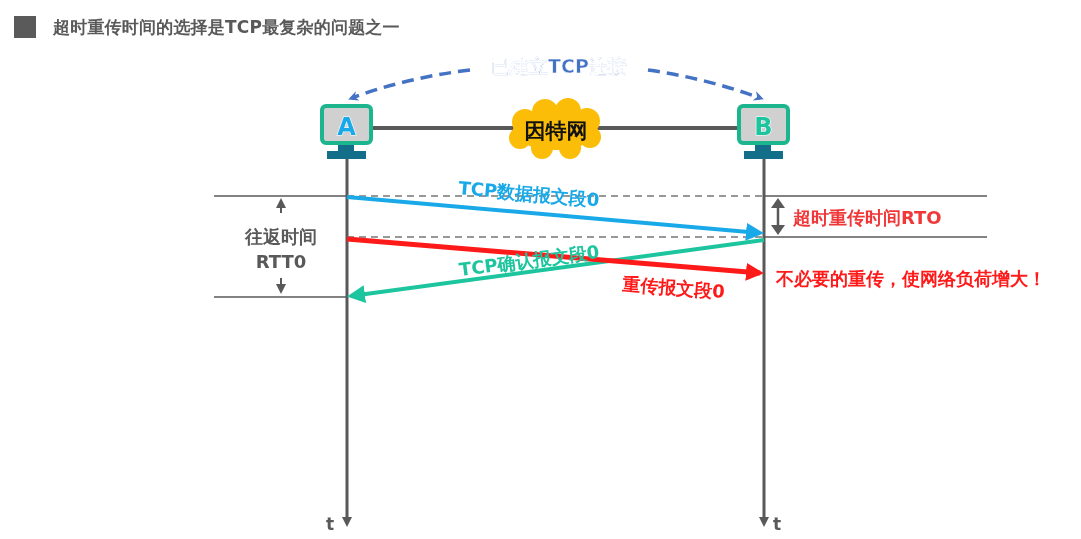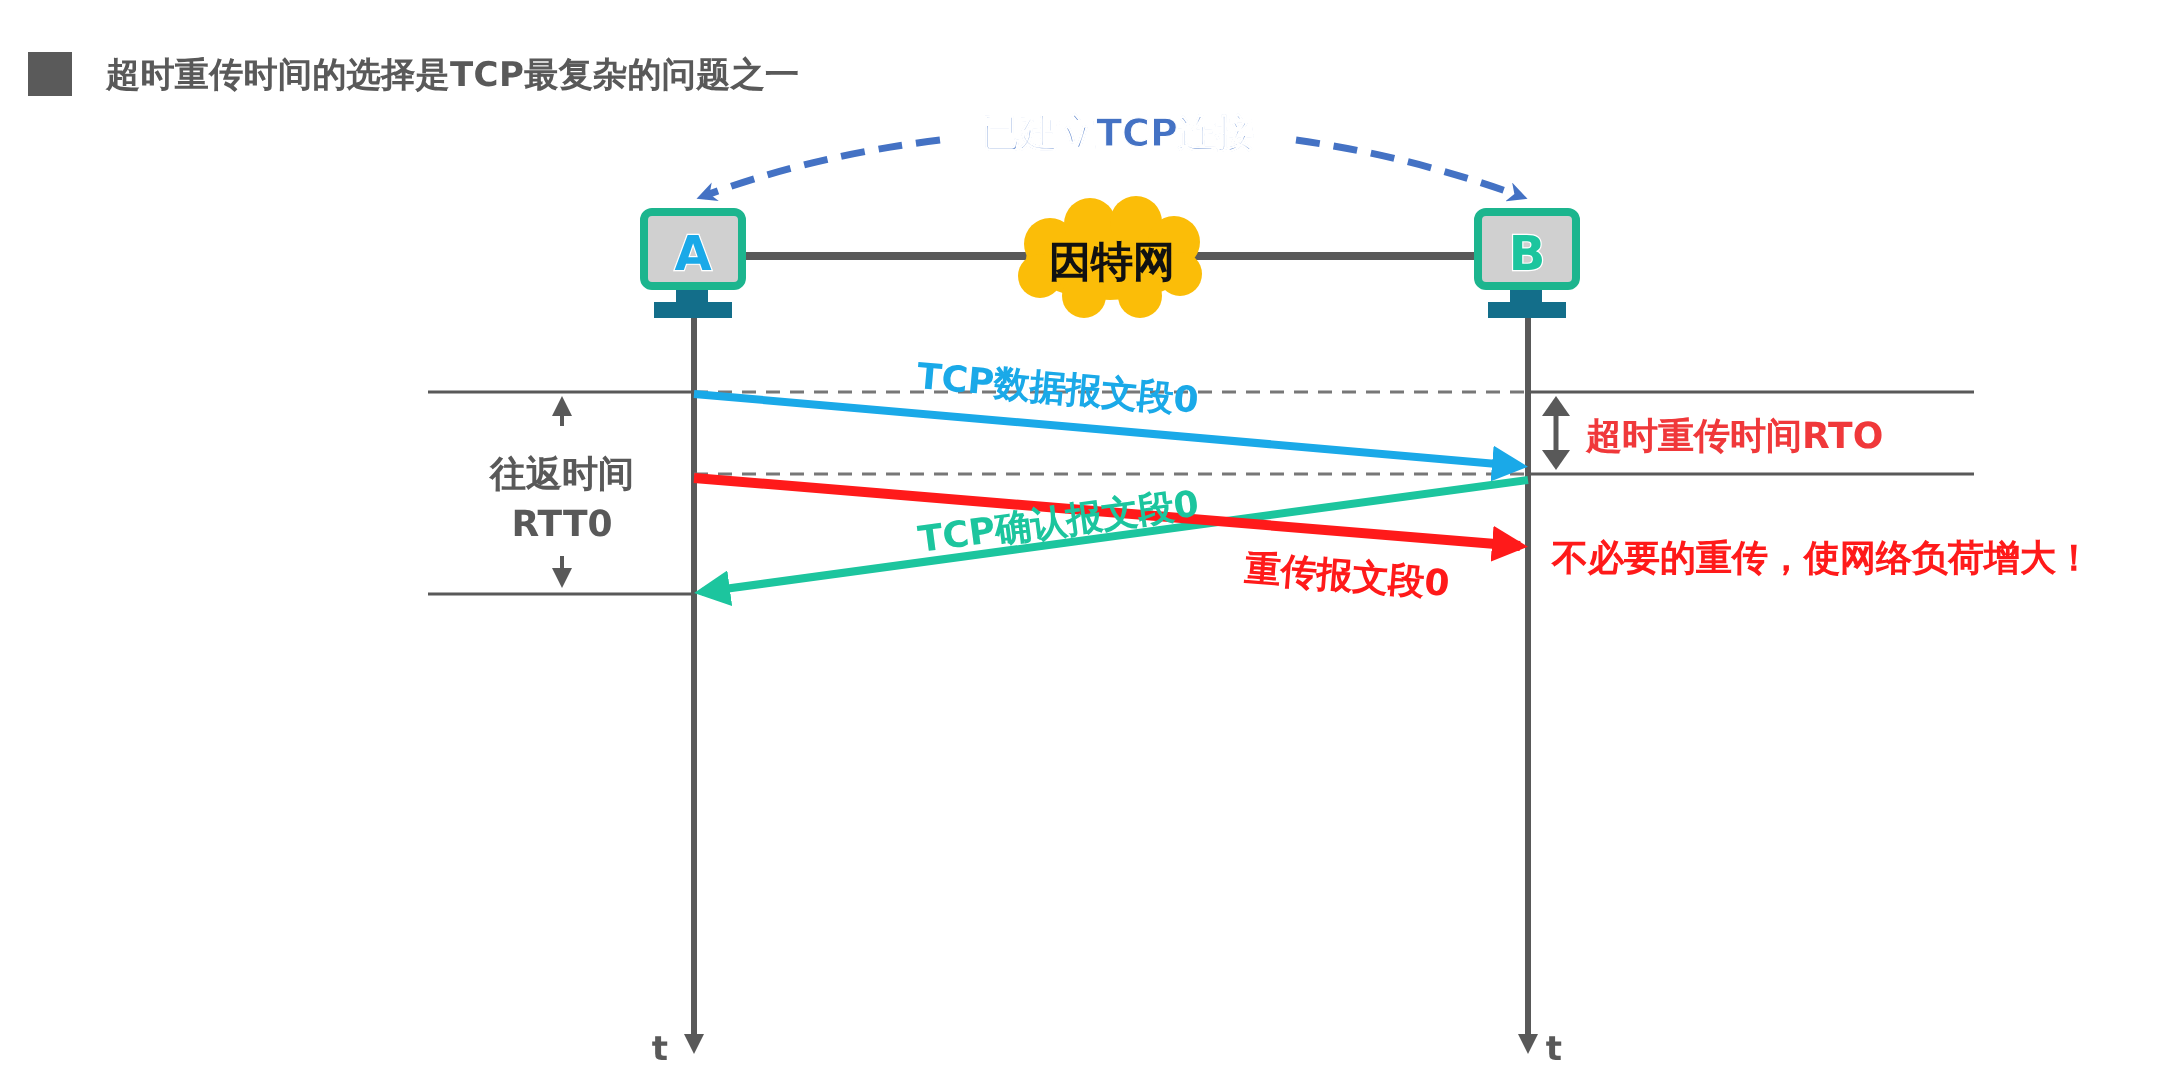--- a/index.html
+++ b/index.html
@@ -1,17 +1,17 @@
 <!DOCTYPE html>
 <html><head>
 <meta charset="utf-8">
 <style>
   html, body { margin: 0; padding: 0; background: #ffffff; }
   body { width: 1081px; height: 539px; position: relative; overflow: hidden; font-family: "DejaVu Sans", "Liberation Sans", sans-serif; }
-  .header { position: absolute; left: 14px; top: 25px; height: 24px; display: flex; align-items: center; }
+  .header { position: absolute; left: 14px; top: 15px; height: 24px; display: flex; align-items: center; }
   .header-square { width: 22px; height: 22px; background: #5a5a5a; margin-right: 17px; }
   .header-title { font-size: 17px; font-weight: bold; color: #595959; letter-spacing: 0.2px; }
   svg.diagram { position: absolute; left: 0; top: 0; }
   .t-bold { font-weight: bold; font-family: "DejaVu Sans", "Liberation Sans", sans-serif; }
 </style>
 </head>
 <body>
 
 <div class="header">
   <div class="header-square"></div>

